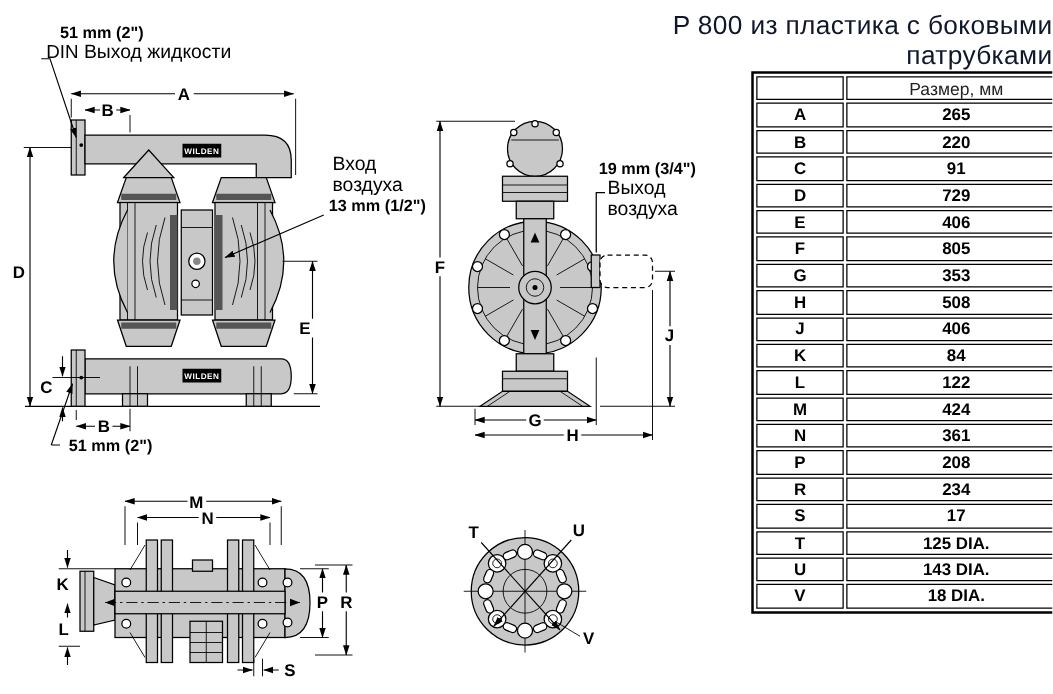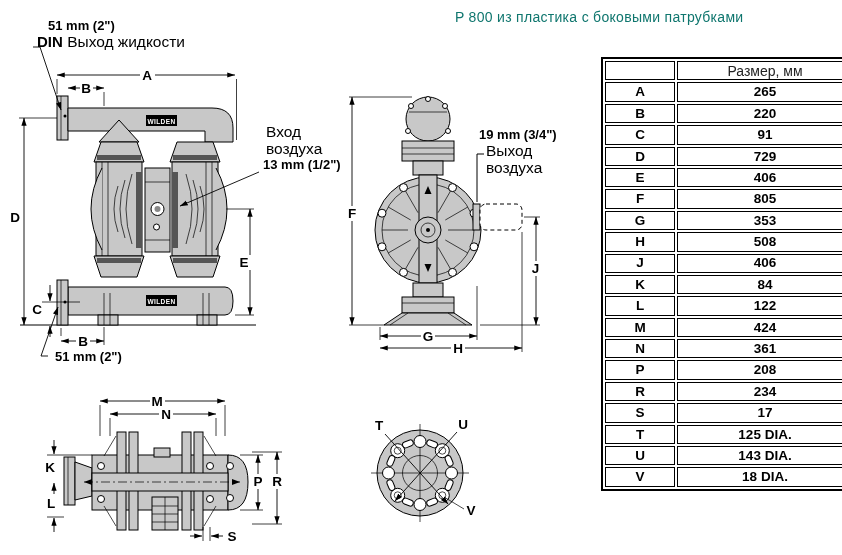--- a/index.html
+++ b/index.html
@@ -1,36 +1,36 @@
 <!DOCTYPE html>
 <html><head>
 <meta charset="utf-8">
 <style>
   html,body{margin:0;padding:0;background:#fff;}
   .screen{position:relative;width:842px;height:555px;background:#fff;overflow:hidden;
           font-family:"Liberation Sans",sans-serif;color:#000;}
-  .title{position:absolute;left:455px;top:9px;font-size:14px;letter-spacing:.3px;color:#0f766e;}
+  .title{position:absolute;left:455px;top:9px;font-size:21px;letter-spacing:.3px;color:#0f172a;text-align:right;}
   svg{position:absolute;left:0;top:0;}
   .g{fill:#c8c8c8;stroke:#000;stroke-width:1;}
   .w{fill:#fff;stroke:#000;stroke-width:1;}
   .dk{fill:#555;stroke:none;}
   .ln{stroke:#000;stroke-width:1;fill:none;}
   .tn{stroke:#000;stroke-width:.7;fill:none;}
   .dl{stroke:#000;stroke-width:.9;fill:none;marker-start:url(#arr);marker-end:url(#arr);}
   .de{stroke:#000;stroke-width:.9;fill:none;marker-end:url(#arr);}
   .xl{stroke:#000;stroke-width:.75;fill:none;}
   .cl{stroke:#000;stroke-width:.7;fill:none;stroke-dasharray:9 3 2 3;}
   .dsh{stroke:#000;stroke-width:1;fill:#fff;stroke-dasharray:4 3;}
   .lb{fill:#fff;stroke:none;}
   .dim{font:bold 13.5px "Liberation Sans",sans-serif;fill:#000;text-anchor:middle;}
   .brand{font:bold 6.5px "Liberation Sans",sans-serif;fill:#fff;text-anchor:middle;letter-spacing:.4px;}
   .ann{position:absolute;white-space:nowrap;}
   .sz{font-weight:bold;font-size:13px;line-height:15px;display:block;}
   .ru{font-size:15.5px;line-height:17px;display:block;}
-  .din{font-weight:bold;font-size:15px;}
+  .din{font-weight:normal;font-size:15px;}
   .dims-table{position:absolute;left:601px;top:57px;width:256px;border:2px solid #000;
               border-collapse:separate;border-spacing:2px;background:#fff;table-layout:fixed;}
   .dims-table td{border:1px solid #000;height:17.4px;text-align:center;vertical-align:middle;
                  padding:0 2px;font-size:13.5px;font-weight:bold;line-height:1;}
   .dims-table td.letter{width:64px;}
   .dims-table td.hdr{font-weight:normal;font-size:14px;color:#222;}
 </style>
 </head>
 <body>
 

